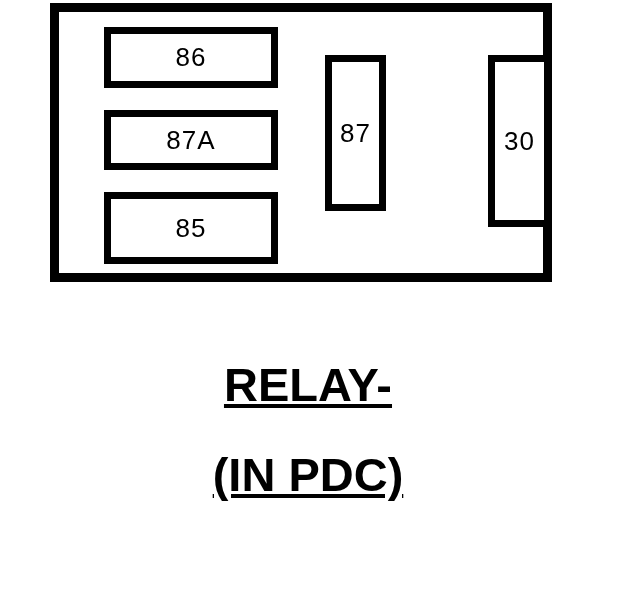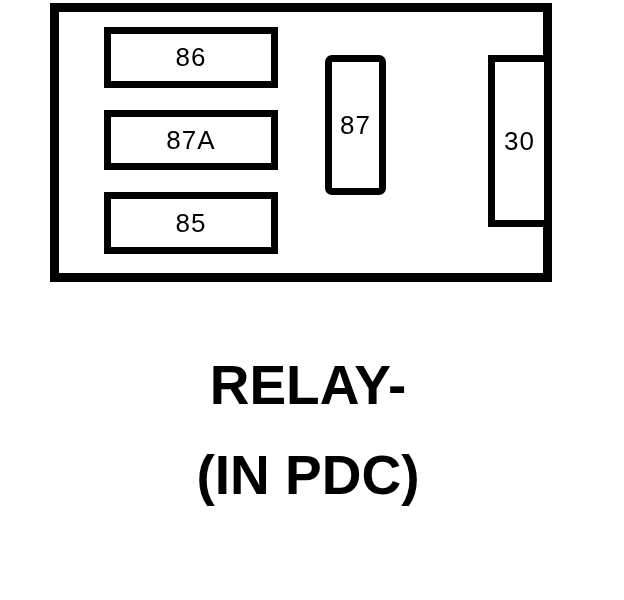--- a/index.html
+++ b/index.html
@@ -38,37 +38,38 @@
     background: #ffffff;
     display: flex;
     align-items: center;
     justify-content: center;
     font-size: 26px;
     font-weight: 400;
     letter-spacing: 1px;
   }
   .pin-86  { left: 104px; top: 27px;  width: 174px; height: 61px; }
   .pin-87a { left: 104px; top: 110px; width: 174px; height: 60px; }
-  .pin-85  { left: 104px; top: 192px; width: 174px; height: 62px; }
-  .pin-87  { left: 325px; top: 55px;  width: 61px;  height: 140px; border-radius: 7px; }
+  .pin-85  { left: 104px; top: 192px; width: 174px; height: 72px; }
+  .pin-87  { left: 325px; top: 55px;  width: 61px;  height: 156px; }
   .pin-30  { left: 488px; top: 55px;  width: 63px;  height: 172px; }
 
   .caption {
     position: absolute;
     left: 0;
     top: 340px;
     width: 616px;
     text-align: center;
   }
   .caption-line {
     height: 90px;
     line-height: 90px;
-    font-size: 55px;
+    font-size: 47px;
     font-weight: 700;
     white-space: nowrap;
+    text-decoration: underline;
   }
 </style>
 </head>
 <body>
 
 <div class="page">
 
   <div class="relay-box"></div>
 
   <div class="pin pin-86">

